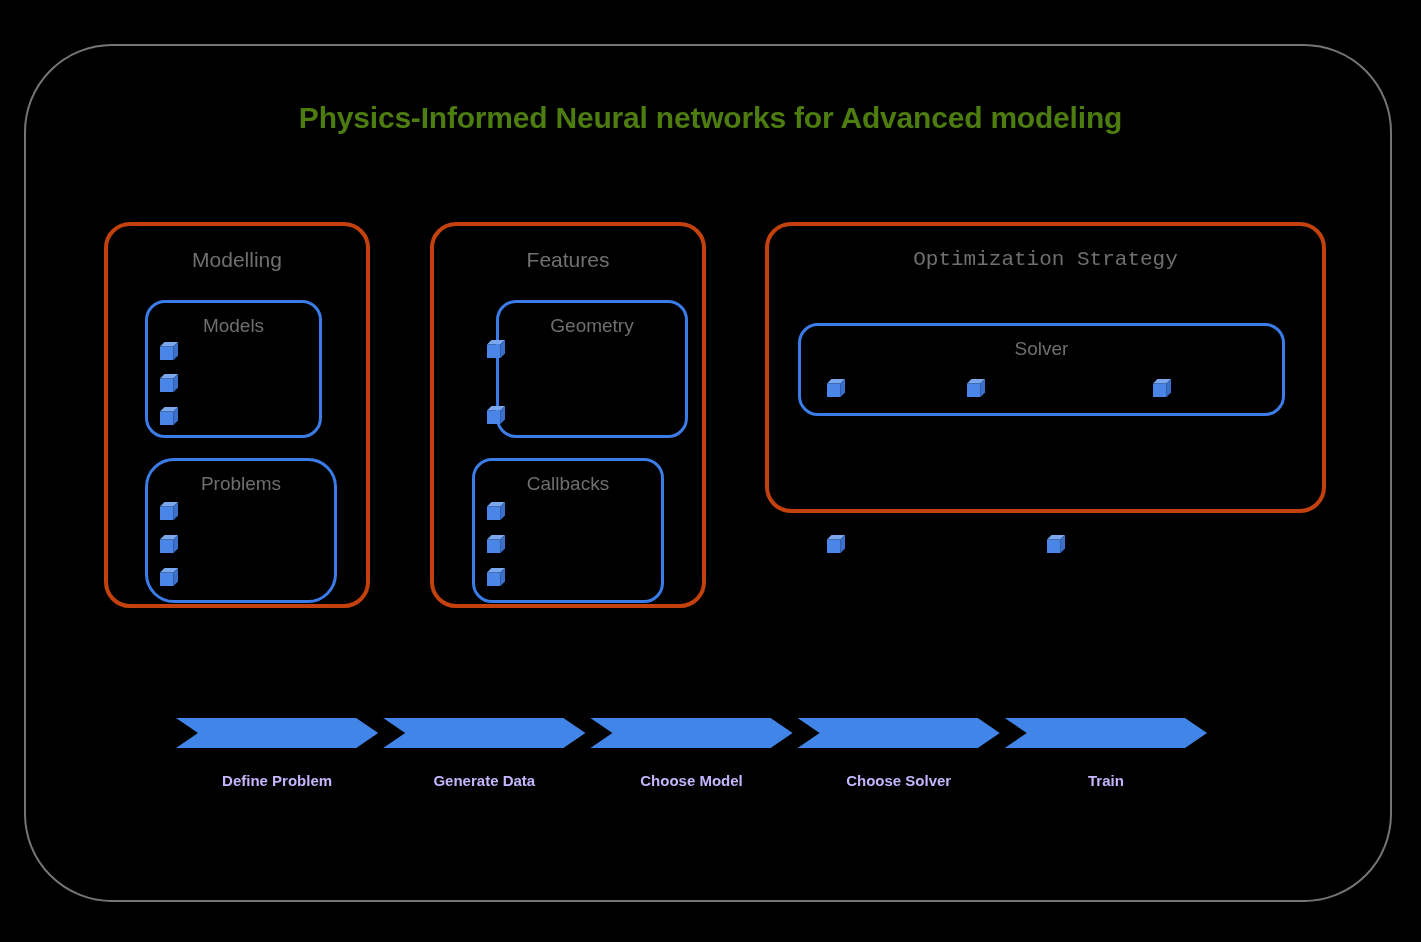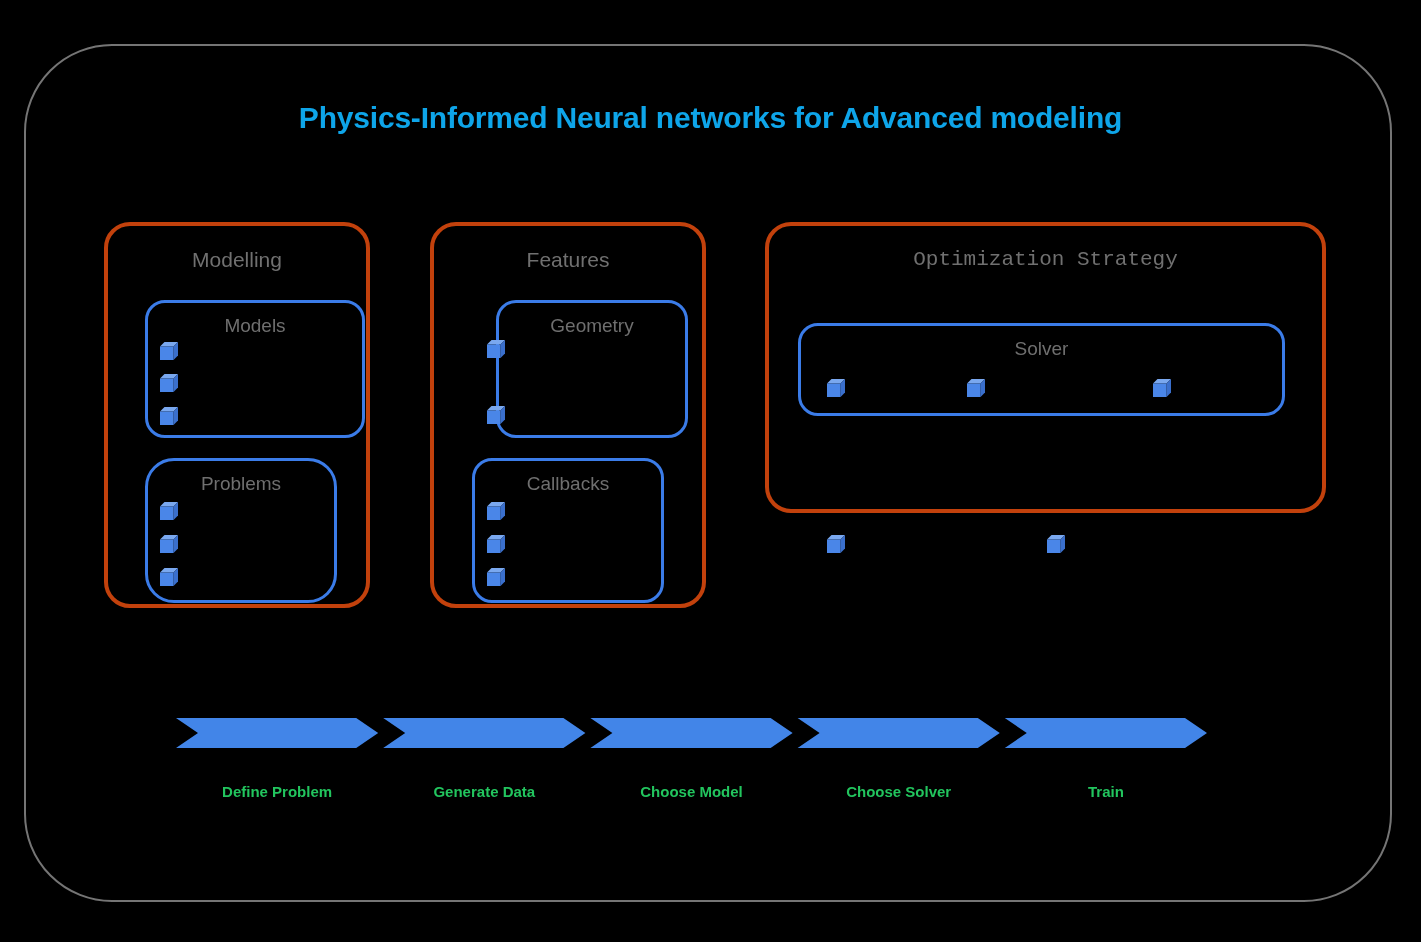--- a/index.html
+++ b/index.html
@@ -31,21 +31,21 @@
     box-sizing: border-box;
   }
 
   
   .main-title {
     position: absolute;
     left: 0;
     top: 101px;
     width: 1421px;
     text-align: center;
-    color: #0ea5e9;
+    color: #4d7c0f;
     font-size: 30px;
     font-weight: bold;
     letter-spacing: -0.2px;
     white-space: nowrap;
   }
 
   
   .group-panel {
     position: absolute;
     border: 4px solid #c2410c;
@@ -79,21 +79,21 @@
     position: absolute;
     left: 0;
     top: 12px;
     width: 100%;
     text-align: center;
     color: #6f6f6f;
     font-size: 19px;
     white-space: nowrap;
   }
 
-  #box-models    { left: 145px; top: 300px; width: 220px; height: 138px; }
+  #box-models    { left: 145px; top: 300px; width: 177px; height: 138px; }
   #box-problems  { left: 145px; top: 458px; width: 192px; height: 145px; border-radius: 29px; }
   #box-geometry  { left: 472px; top: 300px; width: 192px; height: 138px; margin-left: 24px; }
   #box-callbacks { left: 472px; top: 458px; width: 192px; height: 145px; }
   #box-solver    { left: 798px; top: 323px; width: 487px; height: 93px; }
   #box-trainer   { left: 798px; top: 481px; width: 487px; height: 99px; }
 
   
   .cube {
     position: absolute;
     width: 18px;
@@ -128,27 +128,26 @@
   #pipeline {
     position: absolute;
     left: 0;
     top: 715px;
     width: 1421px;
     height: 100px;
   }
   .chev-label {
     position: absolute;
     top: 772px;
-    color: #22c55e;
+    color: #c4b5fd;
     font-size: 15px;
     font-weight: bold;
     text-align: center;
     white-space: nowrap;
     transform: translateX(-50%);
-    margin-top: 11px;
   }
 </style>
 </head>
 <body>
 
 <div id="stage">
 
   <div class="outer-frame"></div>
 
   <div class="main-title">Physics-Informed Neural networks for Advanced modeling</div>

